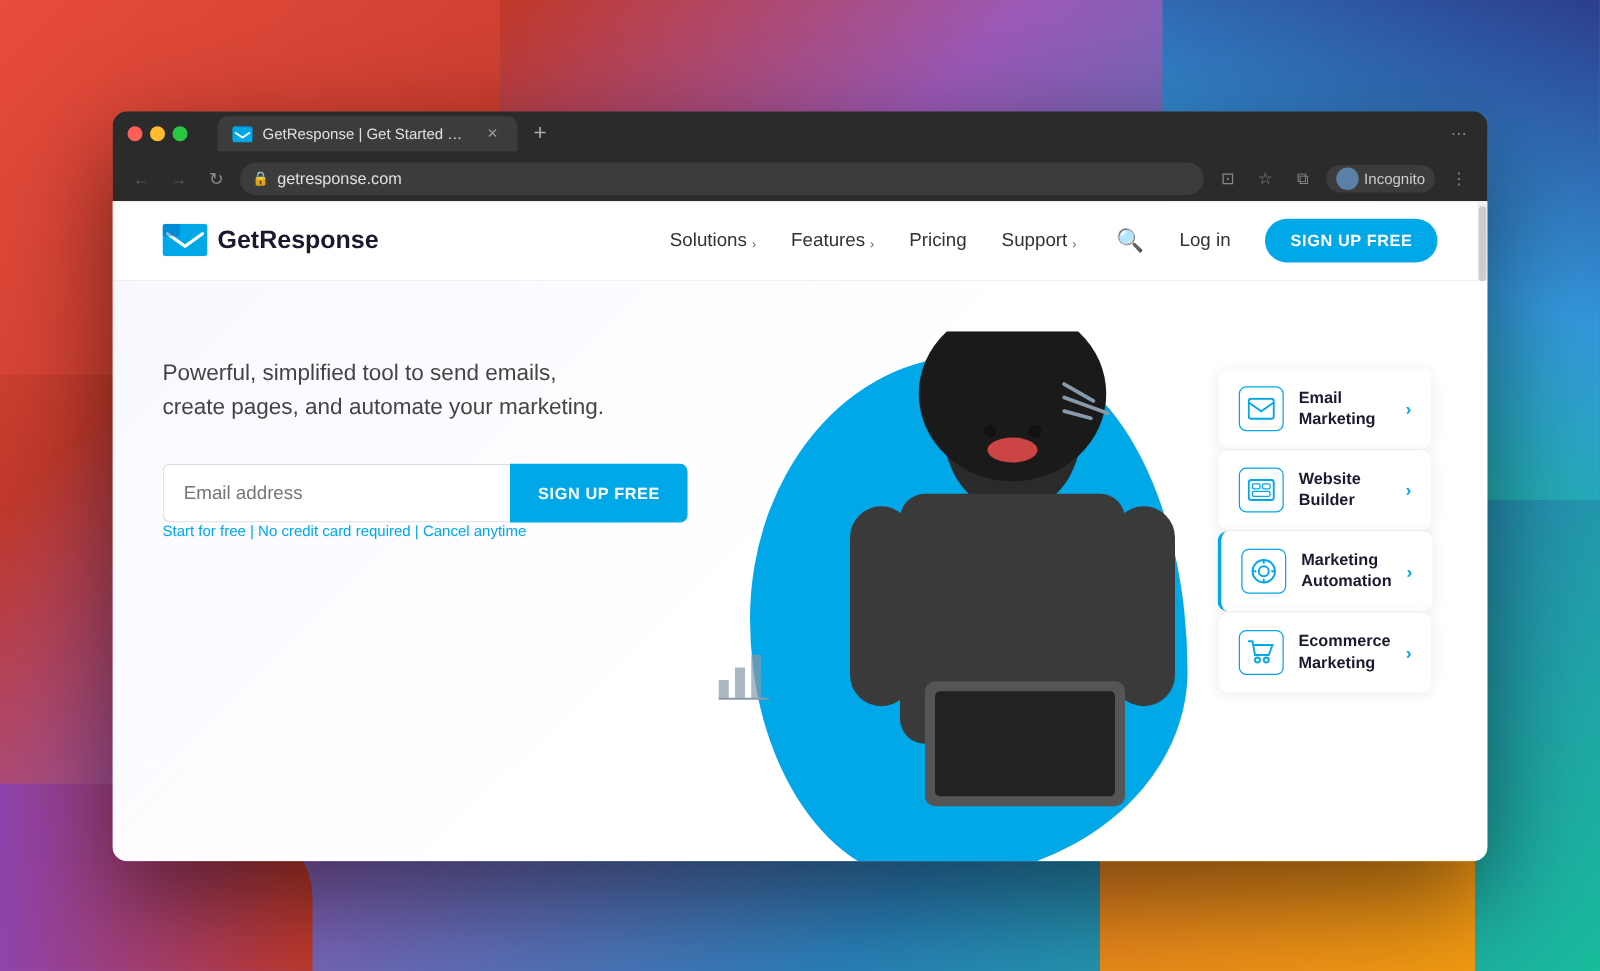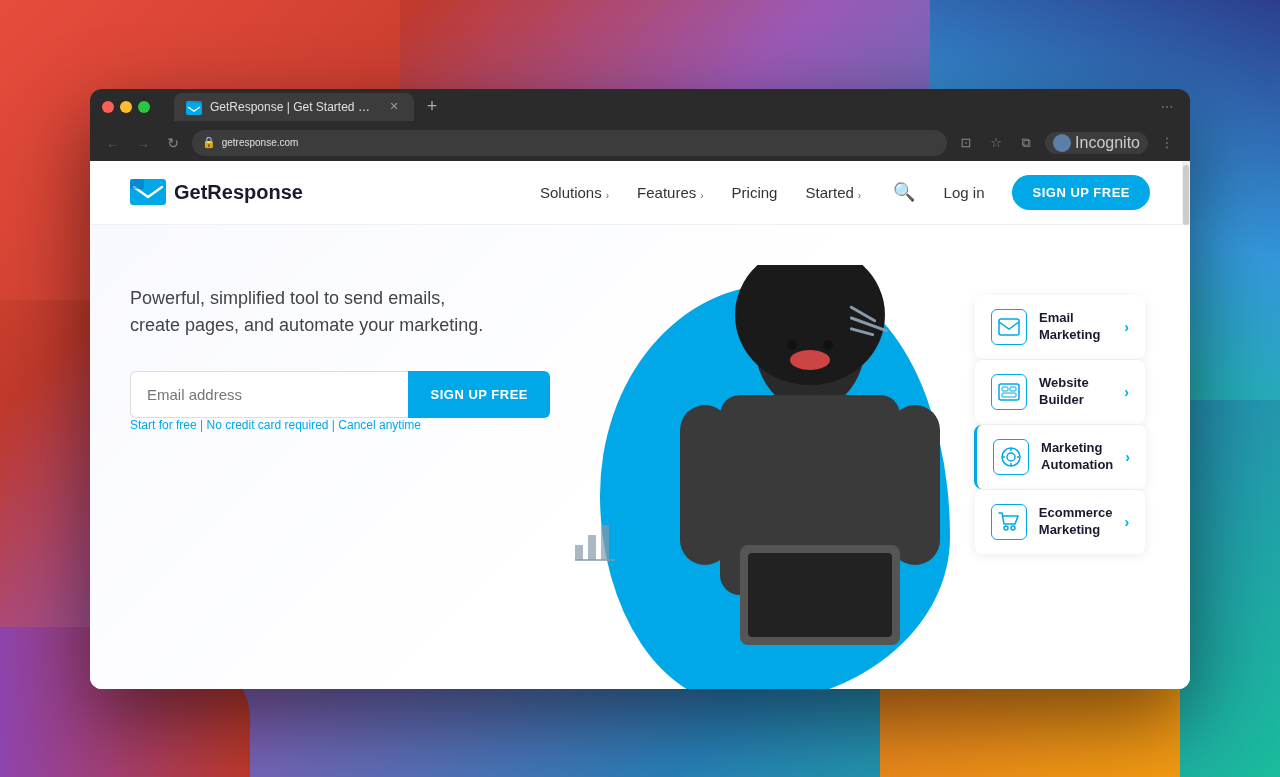--- a/index.html
+++ b/index.html
@@ -183,21 +183,21 @@
       gap: 6px;
     }
 
     .lock-icon {
       color: #aaa;
       font-size: 11px;
     }
 
     .address-text {
       color: #e0e0e0;
-      font-size: 10px;
+      font-size: 13px;
     }
 
     .browser-actions {
       display: flex;
       gap: 4px;
       margin-left: 8px;
     }
 
     .browser-action-btn {
       width: 22px;
@@ -221,21 +221,21 @@
       cursor: pointer;
     }
     .profile-avatar {
       width: 18px;
       height: 18px;
       border-radius: 50%;
       background: #5b7fa6;
     }
     .profile-label {
       color: #ccc;
-      font-size: 16px;
+      font-size: 12px;
     }
 
     
     .website-content {
       background: #ffffff;
       height: calc(600px - 72px);
       overflow: hidden;
       position: relative;
     }
 
@@ -611,21 +611,21 @@
           <span class="nav-chevron">›</span>
         </div>
         <div class="nav-item">
           <span>Features</span>
           <span class="nav-chevron">›</span>
         </div>
         <div class="nav-item">
           <span>Pricing</span>
         </div>
         <div class="nav-item">
-          <span>Started</span>
+          <span>Support</span>
           <span class="nav-chevron">›</span>
         </div>
         <span class="nav-search">🔍</span>
         <span class="nav-login">Log in</span>
         <button class="nav-signup">SIGN UP FREE</button>
       </div>
     </nav>
 
     <section class="hero">
 

